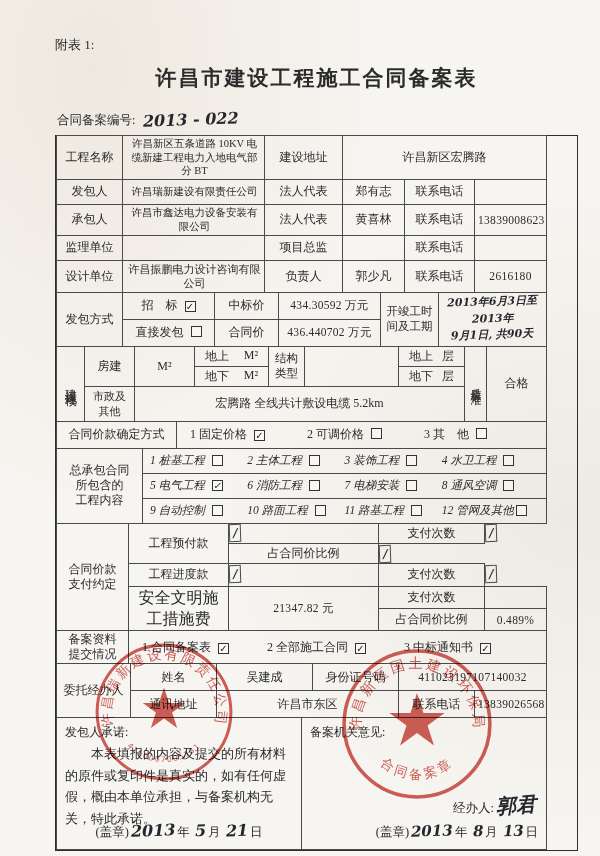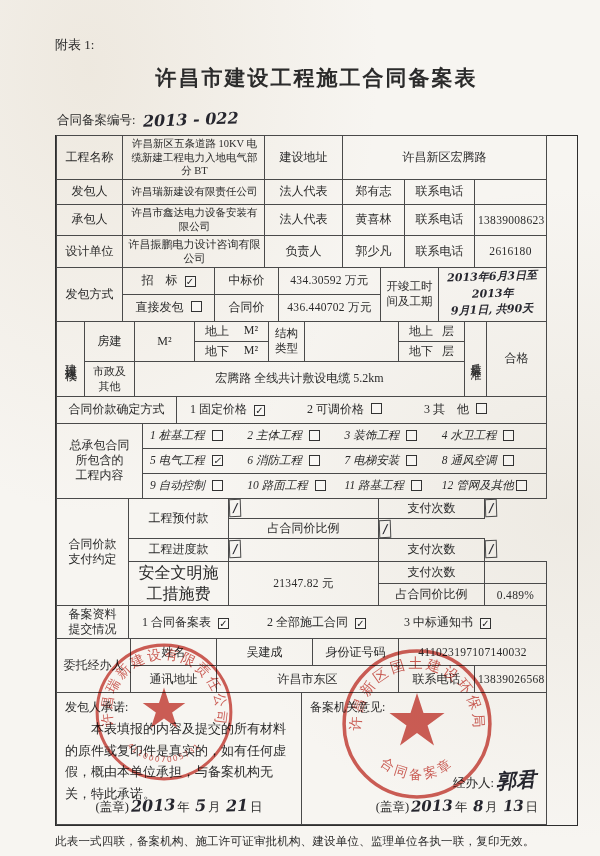--- a/index.html
+++ b/index.html
@@ -102,20 +102,28 @@
         <td class="num"></td>
       </tr>
       <tr style="height:31px">
         <td>承包人</td>
         <td class="co">许昌市鑫达电力设备安装有限公司</td>
         <td>法人代表</td>
         <td>黄喜林</td>
         <td>联系电话</td>
         <td class="num">13839008623</td>
       </tr>
+      <tr style="height:25px">
+        <td>监理单位</td>
+        <td class="co"></td>
+        <td>项目总监</td>
+        <td></td>
+        <td>联系电话</td>
+        <td class="num"></td>
+      </tr>
       <tr style="height:27px">
         <td>设计单位</td>
         <td class="co fs95">许昌振鹏电力设计咨询有限公司</td>
         <td>负责人</td>
         <td>郭少凡</td>
         <td>联系电话</td>
         <td class="num">2616180</td>
       </tr>
     </tbody>
       </table>

